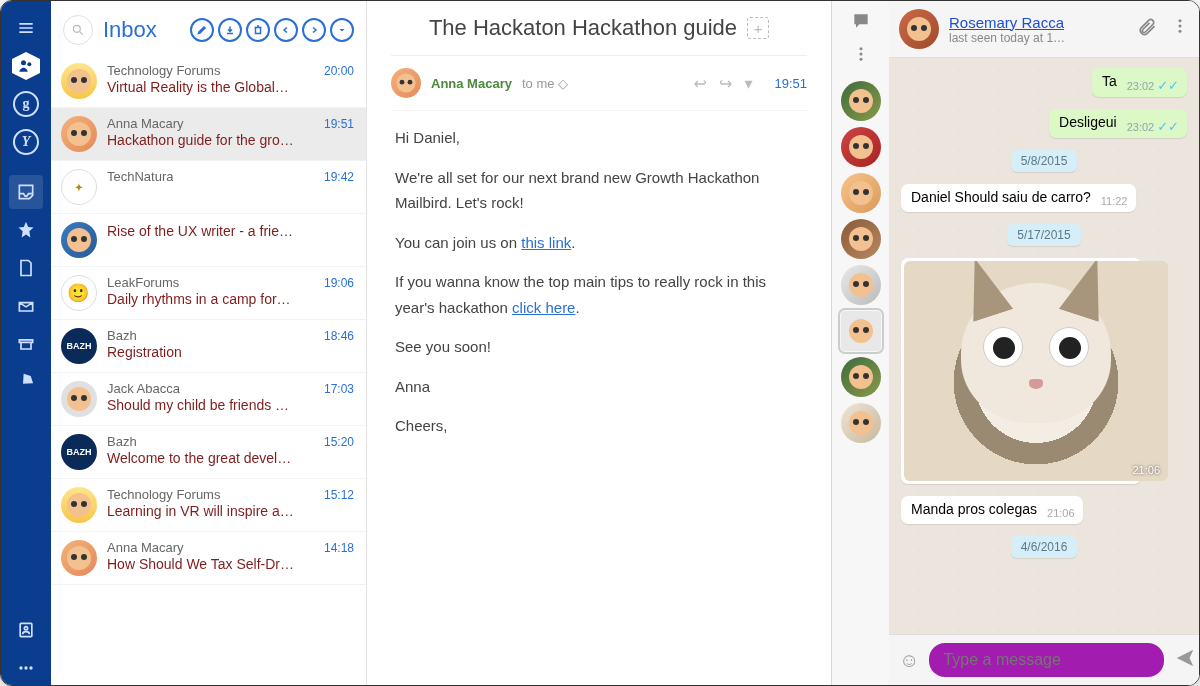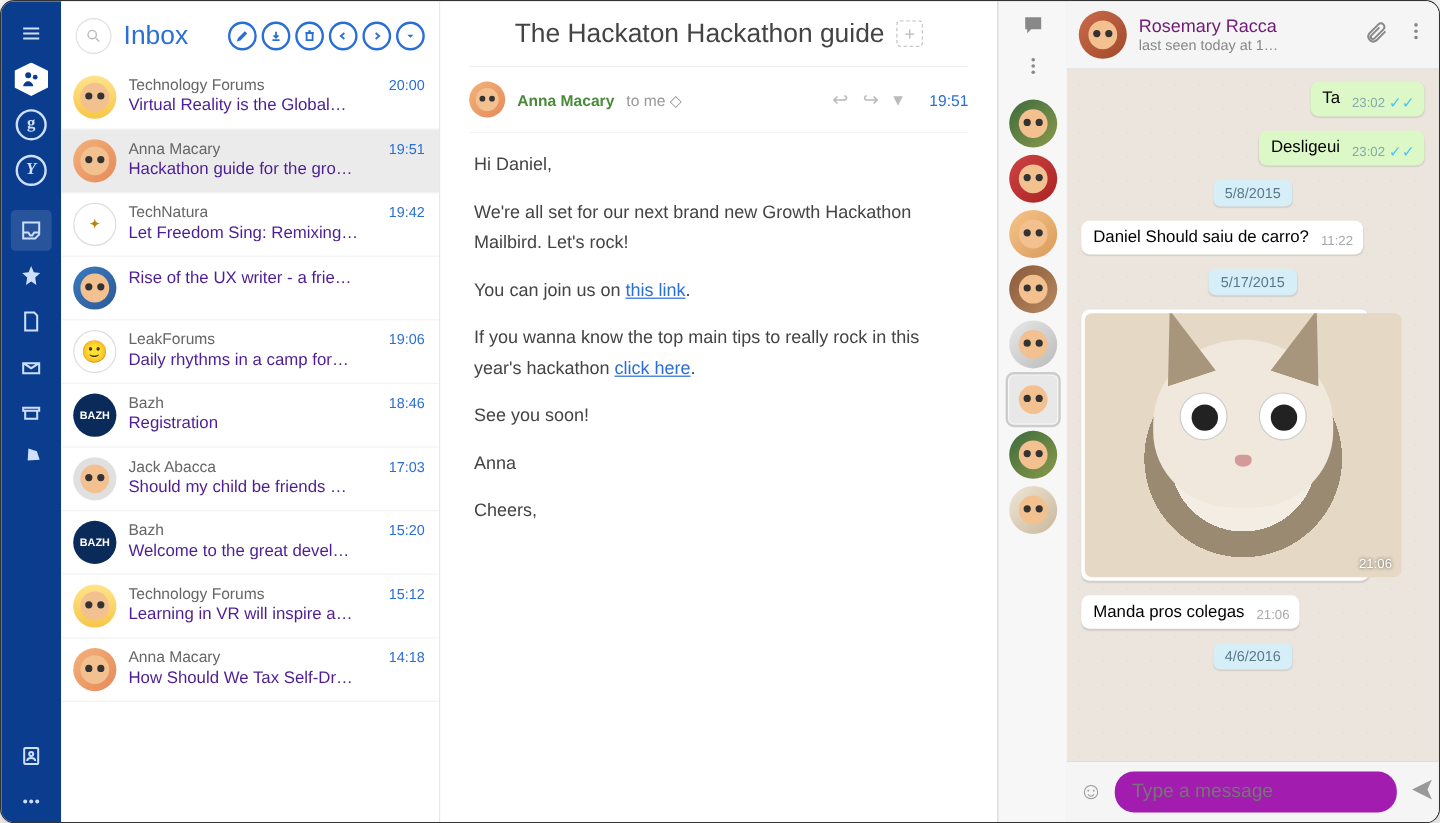--- a/index.html
+++ b/index.html
@@ -26,21 +26,21 @@
 .list-body { overflow-y: auto; flex: 1; position: relative; }
 .list-body::-webkit-scrollbar { width: 6px; }
 .list-body::-webkit-scrollbar-thumb { background: #c0c0c0; border-radius: 3px; }
 .email { display: flex; padding: 8px 12px 8px 10px; gap: 10px; cursor: pointer; border-bottom: 1px solid #f3f3f3; }
 .email.selected { background: #ebebeb; }
 .av { width: 36px; height: 36px; border-radius: 50%; flex-shrink: 0; display: flex; align-items: center; justify-content: center; font-size: 10px; font-weight: bold; color: #fff; }
 .einfo { flex: 1; min-width: 0; }
 .erow1 { display: flex; justify-content: space-between; align-items: baseline; }
 .esender { color: #666; font-size: 13px; white-space: nowrap; overflow: hidden; text-overflow: ellipsis; }
 .etime { color: #2a6fd6; font-size: 12px; flex-shrink: 0; margin-left: 6px; }
-.esubj { color: #4c1d95; font-size: 14px; white-space: nowrap; overflow: hidden; text-overflow: ellipsis; margin-top: 1px; }
+.esubj { color: #7f1d1d; font-size: 14px; white-space: nowrap; overflow: hidden; text-overflow: ellipsis; margin-top: 1px; }
 
 
 .reader { flex: 1; display: flex; flex-direction: column; padding: 14px 24px; min-width: 0; background: #fff; }
 .rtitle-row { display: flex; align-items: center; gap: 10px; padding-bottom: 14px; border-bottom: 1px solid #eee; justify-content: center; }
 .rtitle { font-size: 22px; font-weight: 300; color: #444; }
 .addbtn { width: 22px; height: 22px; border: 1px dashed #bbb; border-radius: 3px; color: #bbb; display: flex; align-items: center; justify-content: center; font-size: 15px; cursor: pointer; }
 .rmeta { display: flex; align-items: center; padding: 12px 0; gap: 10px; border-bottom: 1px solid #f4f4f4; }
 .rmeta .from { color: #4a8a3a; font-weight: 600; font-size: 13px; }
 .rmeta .to { color: #999; font-size: 13px; }
 .rmeta .mactions { margin-left: auto; display: flex; gap: 12px; color: #bbb; align-items: center; }
@@ -52,21 +52,21 @@
 
 
 .chatrail { width: 58px; border-left: 1px solid #d8d8d8; display: flex; flex-direction: column; align-items: center; padding-top: 10px; gap: 6px; flex-shrink: 0; background: #f7f7f7; }
 .chatrail .topicons { display: flex; flex-direction: column; align-items: center; gap: 10px; color: #888; margin-bottom: 8px; }
 .cav { width: 40px; height: 40px; border-radius: 50%; cursor: pointer; display: flex; align-items: center; justify-content: center; overflow: hidden; }
 .cav.sel { outline: 2px solid #ccc; outline-offset: 1px; background: #e8e8e8; border-radius: 4px; }
 
 
 .chat { width: 310px; flex-shrink: 0; display: flex; flex-direction: column; background: #ece5dd; background-image: radial-gradient(rgba(0,0,0,.02) 1px, transparent 1px); background-size: 20px 20px; }
 .chead { background: #f5f5f5; display: flex; align-items: center; padding: 8px 10px; gap: 10px; border-bottom: 1px solid #ddd; }
-.chead .cname { font-size: 15px; color: #701a75; }
+.chead .cname { font-size: 15px; color: #1d4ed8; text-decoration: underline; }
 .chead .cstat { font-size: 12px; color: #888; }
 .chead .cicons { margin-left: auto; display: flex; gap: 14px; color: #888; }
 .chead .cicons span { cursor: pointer; }
 .cbody { flex: 1; overflow-y: auto; padding: 10px 12px; display: flex; flex-direction: column; gap: 12px; }
 .datepill { align-self: center; background: #d6eef7; color: #5a7a8a; font-size: 12px; padding: 4px 10px; border-radius: 6px; box-shadow: 0 1px 1px rgba(0,0,0,.1); }
 .bubble { max-width: 84%; padding: 5px 8px 5px 10px; border-radius: 7px; box-shadow: 0 1px 1px rgba(0,0,0,.1); font-size: 14px; position: relative; }
 .bubble.out { background: #dcf8c6; align-self: flex-end; }
 .bubble.in { background: #fff; align-self: flex-start; }
 .btxt { display: inline; }
 .bmeta { display: inline-flex; align-items: center; gap: 3px; float: right; margin-left: 10px; margin-top: 6px; font-size: 11px; color: #8aa; }
@@ -248,21 +248,20 @@
             <div class="esubj">Hackathon guide for the gro…</div>
           </div>
         </div>
         <div class="email">
           <div class="av av-tech">✦</div>
           <div class="einfo">
             <div class="erow1">
               <span class="esender">TechNatura</span>
               <span class="etime">19:42</span>
             </div>
-            <div class="esubj">Let Freedom Sing: Remixing…</div>
           </div>
         </div>
         <div class="email">
           <div class="av av-suz">
             <div class="face"></div>
           </div>
           <div class="einfo">
             <div class="esubj">Rise of the UX writer - a frie…</div>
           </div>
         </div>

